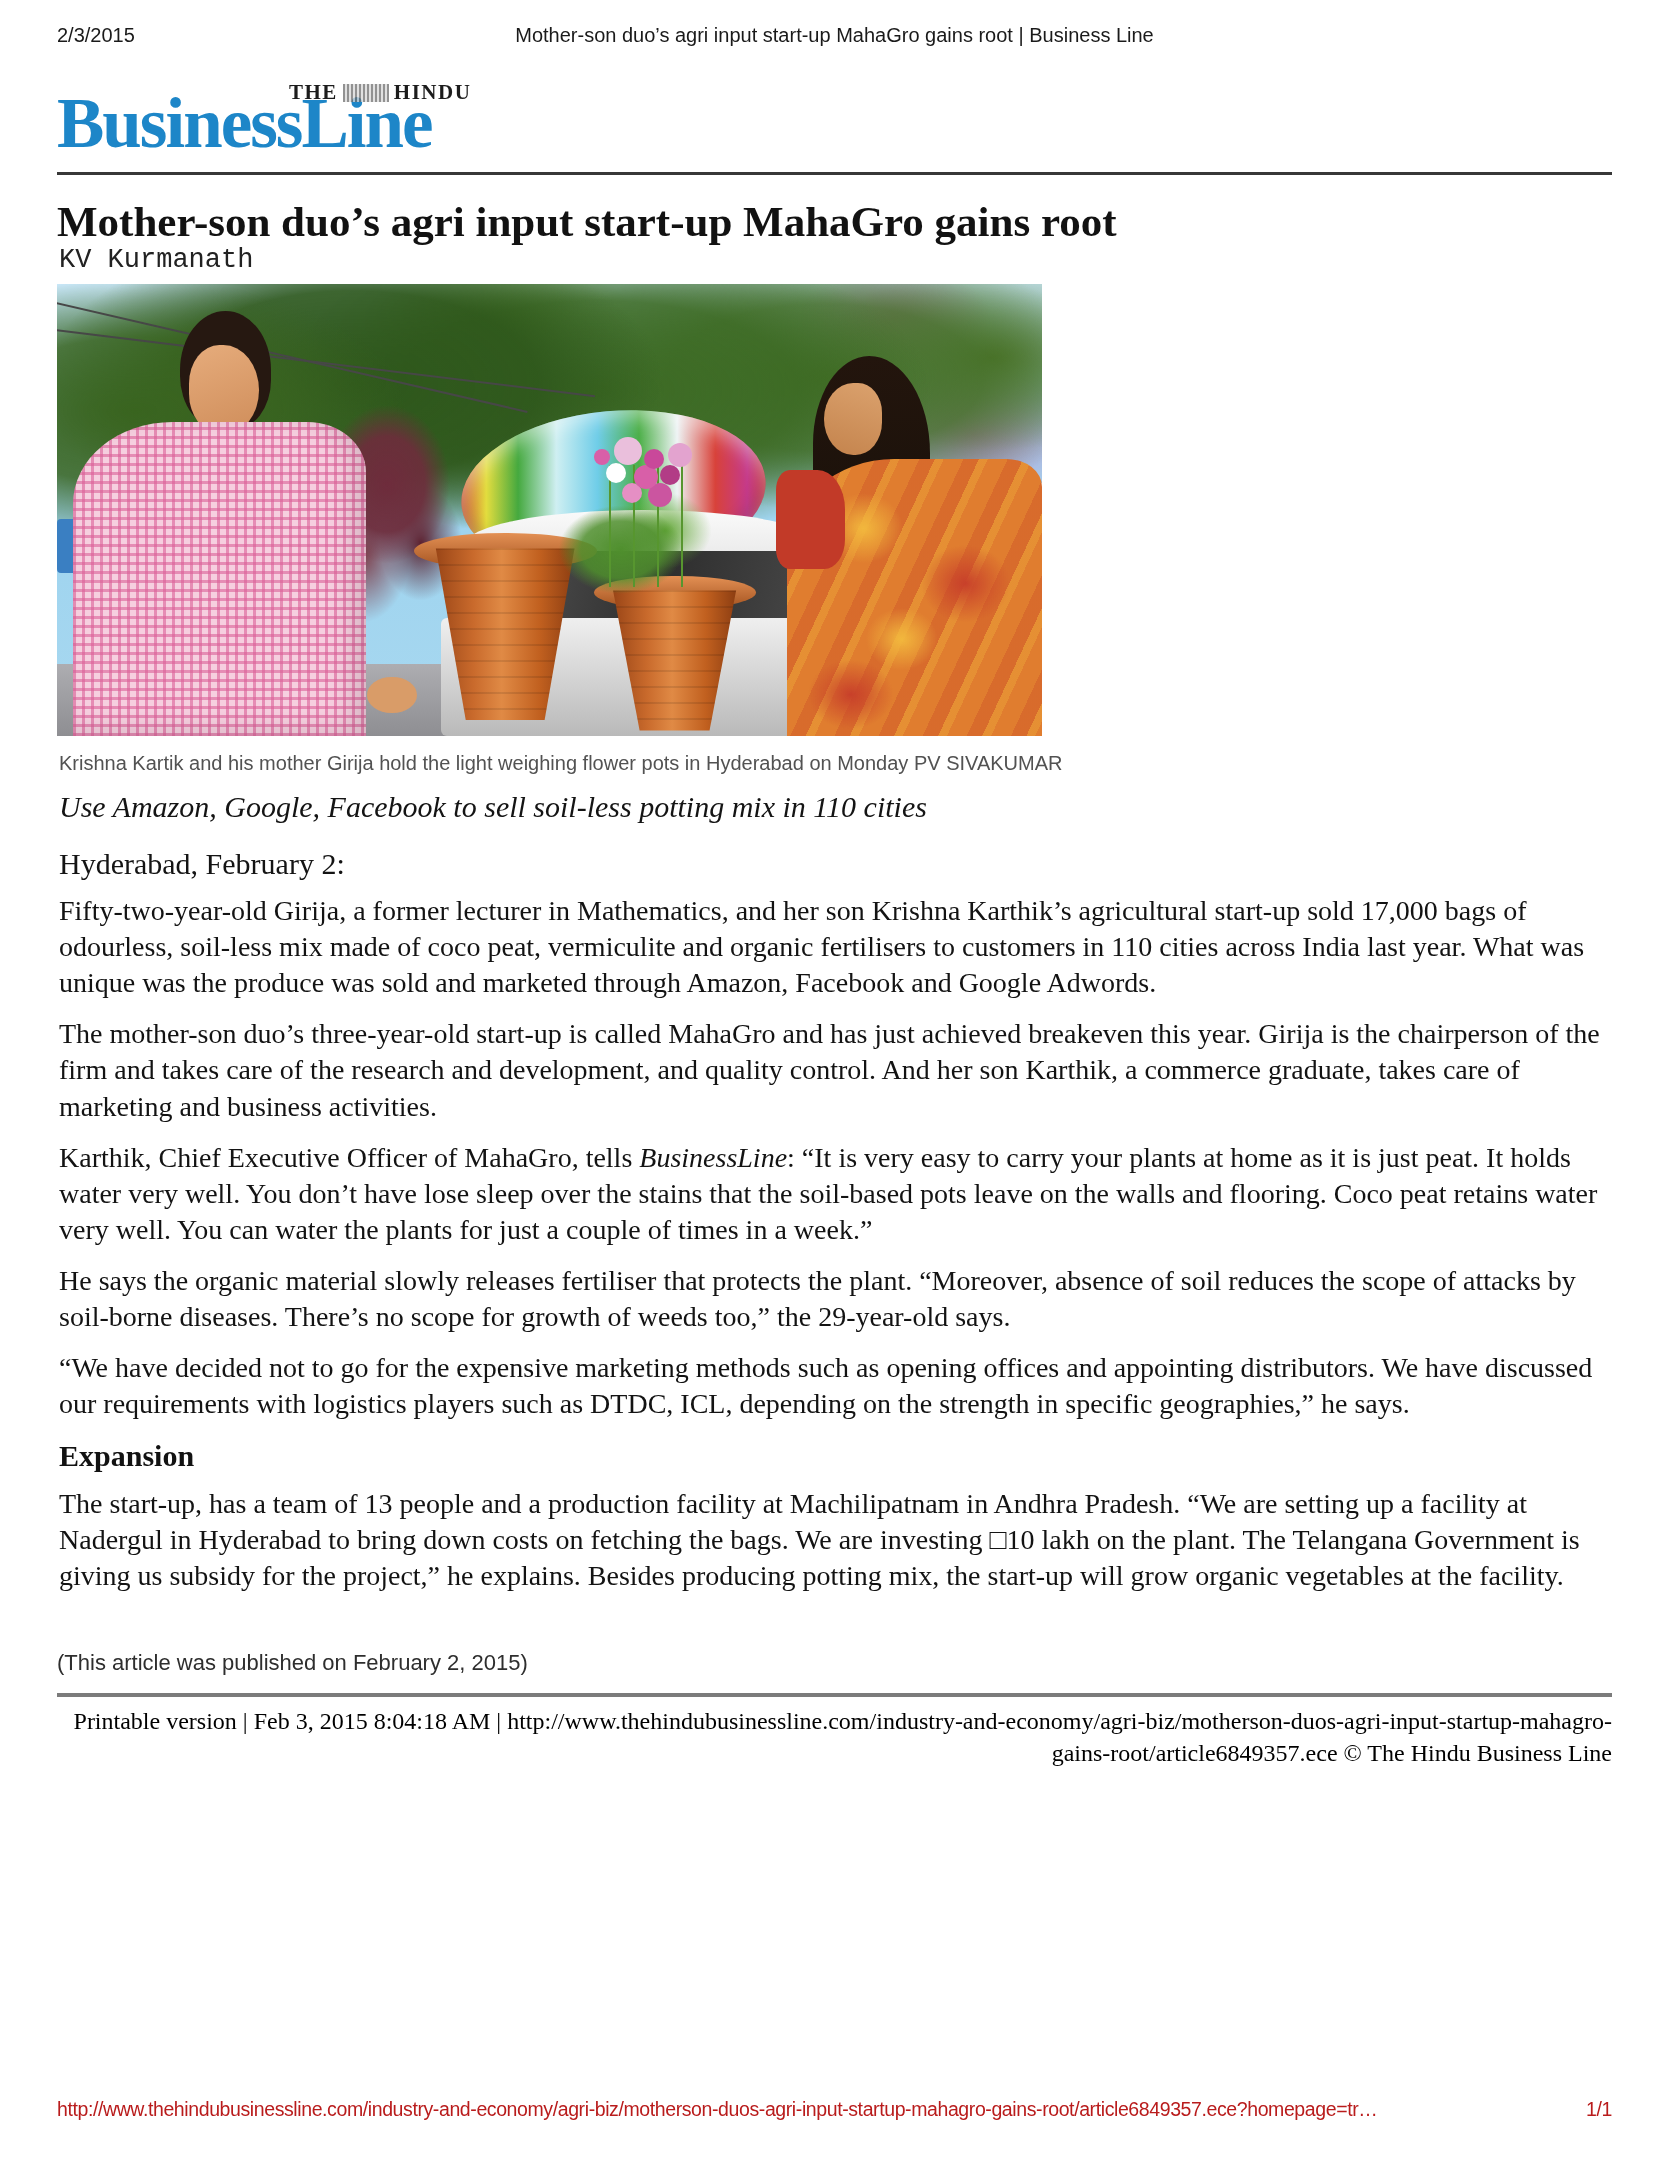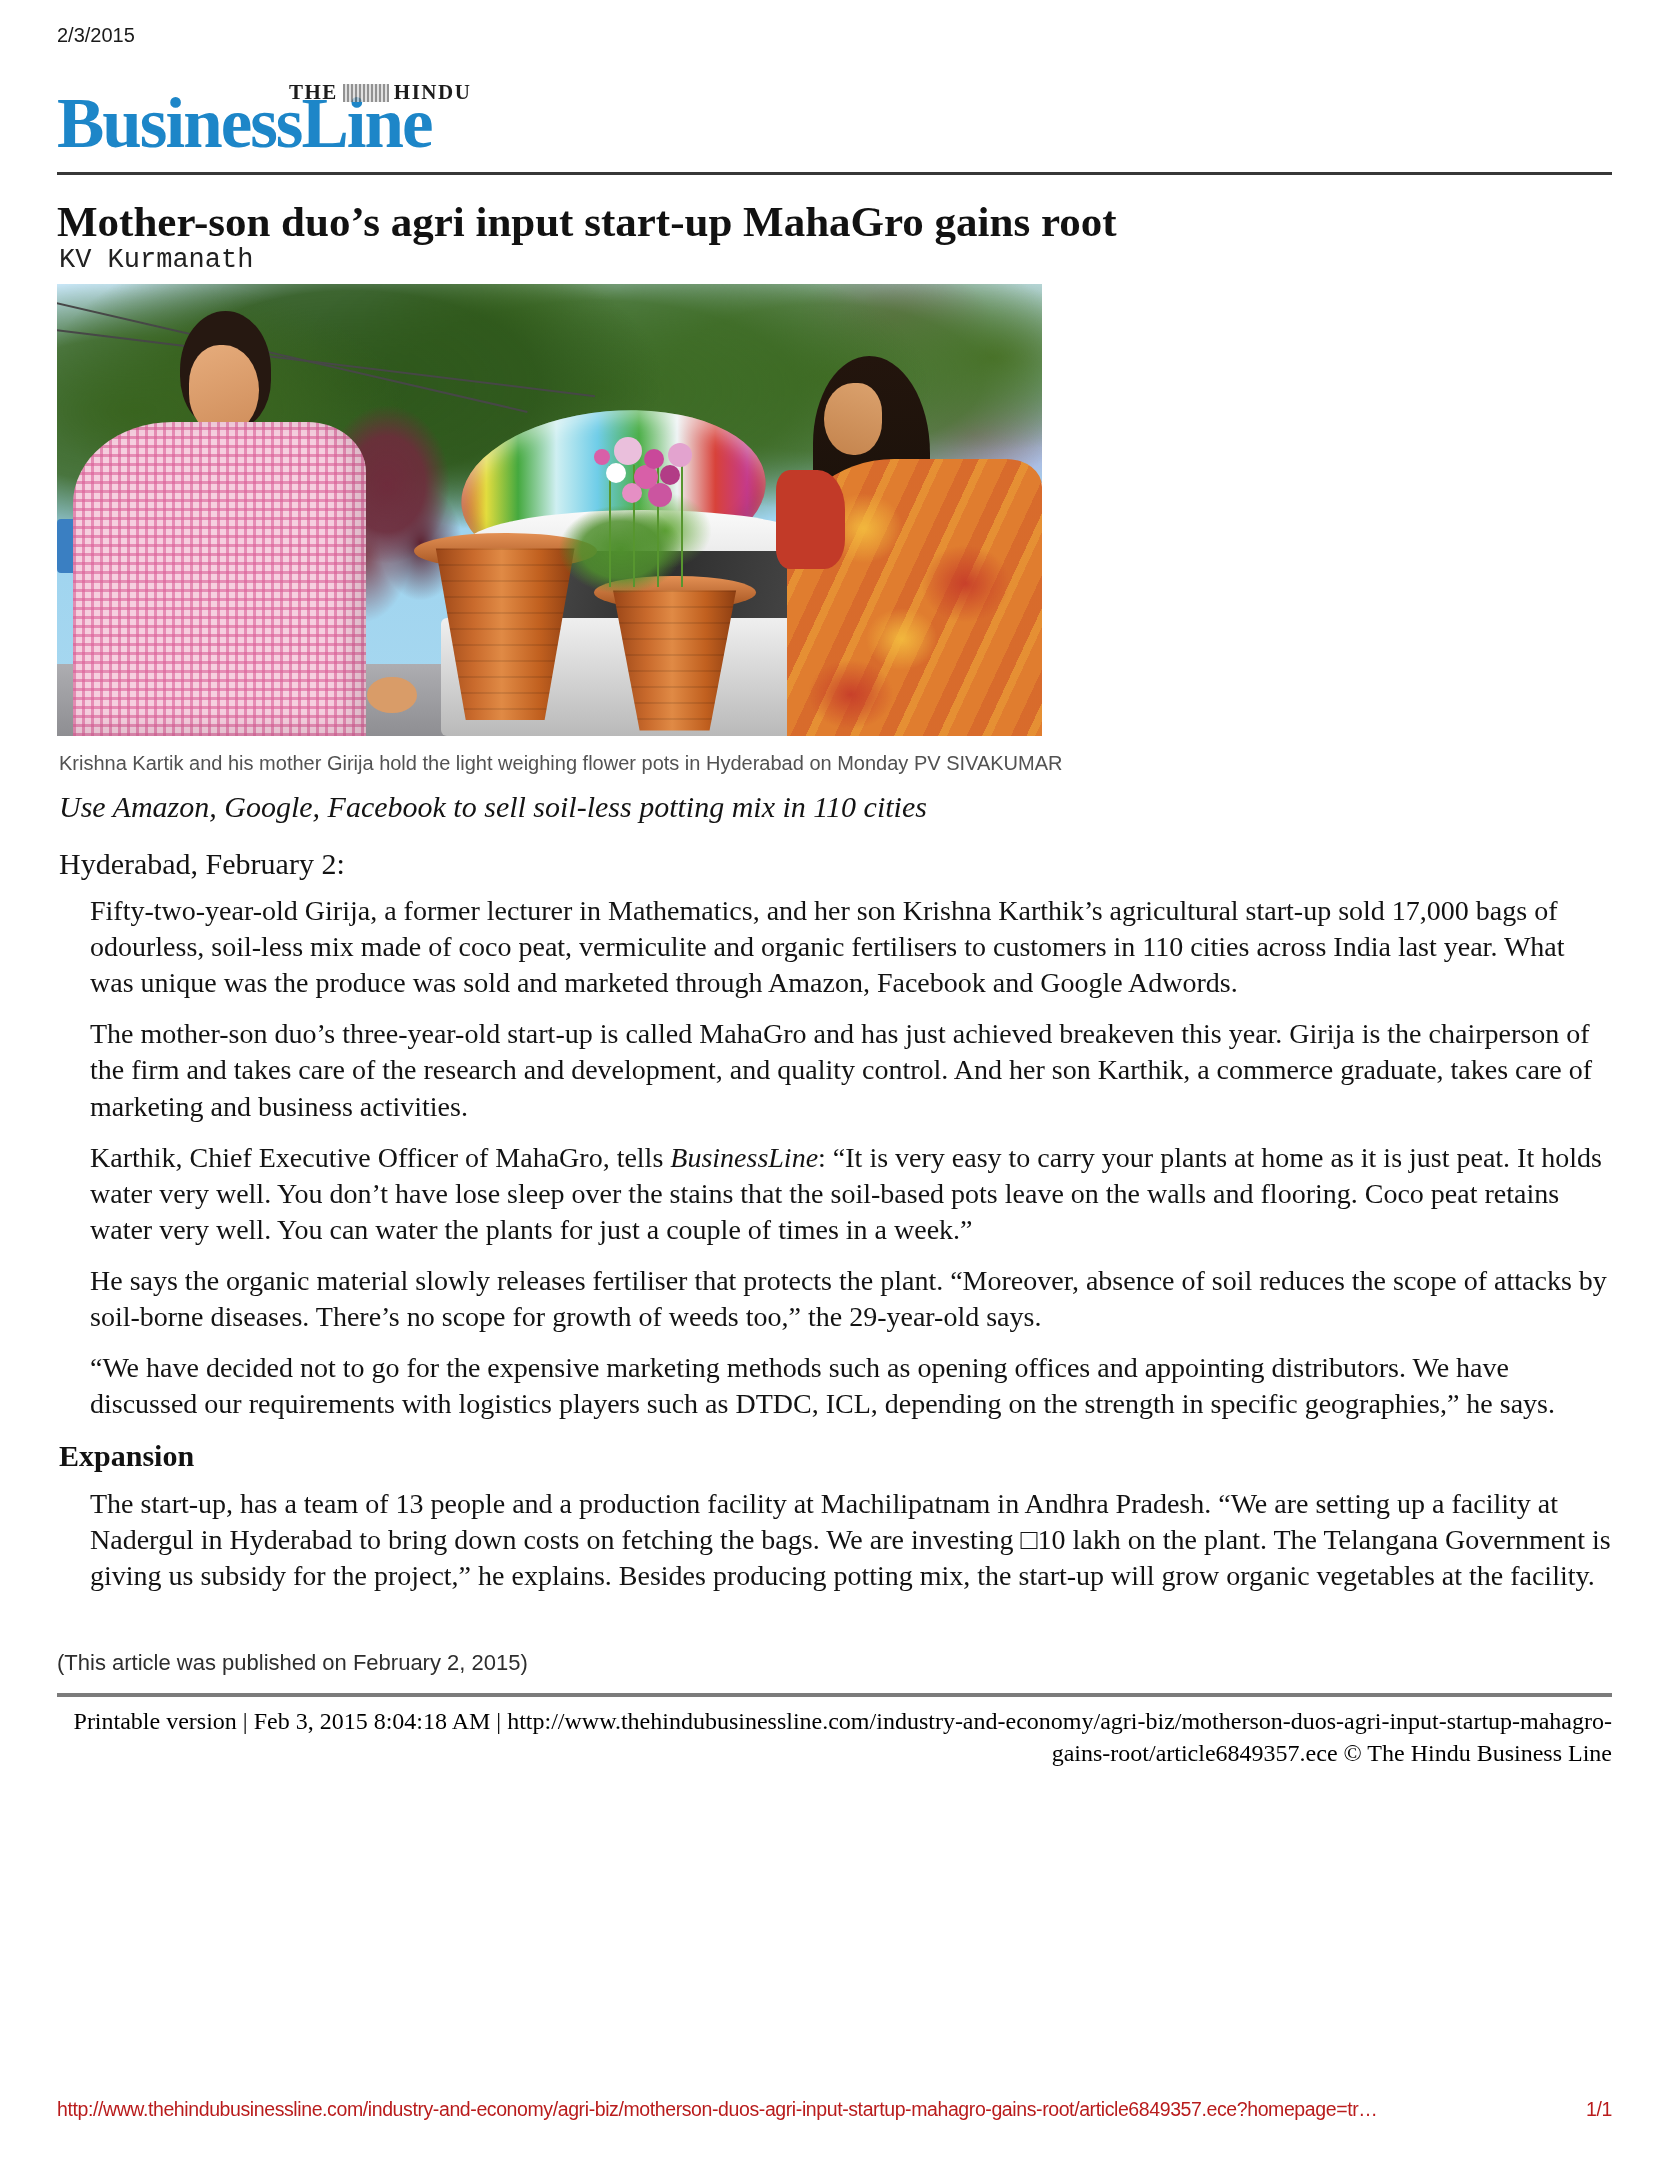--- a/index.html
+++ b/index.html
@@ -50,21 +50,21 @@
   .byline   { position:absolute; top:245px; left:59px; font-size:27px; color:#222;font-family:Liberation Mono, monospace; }
 
   .caption  { position:absolute; top:752px; left:59px; width:1555px;
     font-family:"Liberation Sans", sans-serif; font-size:20px; color:#525252; }
   .standfirst { position:absolute; top:790px; left:59px; width:1555px;
     font-style:italic; font-size:30px; color:#141414; }
   .dateline { position:absolute; top:847px; left:59px; font-size:30px; color:#141414; }
 
   .body-copy { position:absolute; top:893px; left:59px; width:1553px;
     font-size:28px; line-height:1.29; color:#131313; }
-  .body-copy p { margin-bottom:15px;margin-left:31px; }
+  .body-copy p { margin-bottom:15px; }
   .body-copy h2 { font-size:30px; font-weight:bold; margin:4px 0 10px; color:#121212; }
 
   .closing-note { position:absolute; top:1650px; left:57px;
     font-family:"Liberation Sans", sans-serif; font-size:22px; color:#2e2e2e; }
 
   .footer-rule { position:absolute; top:1693px; left:57px; width:1555px; height:4px; background:#7b7b7b; }
   .print-footer { position:absolute; top:1706px; left:57px; width:1555px;
     text-align:right; font-size:24px; line-height:1.33; color:#000000; }
 
   
@@ -162,20 +162,21 @@
       radial-gradient(20% 16% at 45% 65%, #f2b73d 0%, rgba(242,183,61,0) 70%),
       radial-gradient(24% 18% at 25% 85%, #c8402a 0%, rgba(200,64,42,0) 70%),
       repeating-linear-gradient(115deg, rgba(201,74,38,.35) 0 14px, rgba(240,178,60,.35) 14px 22px, rgba(224,125,47,0) 22px 40px); }
   .woman-blouse { left:0; top:30%; width:26%; height:26%; background:#c23a28; border-radius:20% 40% 30% 20%; }
 </style>
 </head>
 <body>
 
 <div class="top-row">
   <span class="side">2/3/2015</span>
+  <span class="mid">Mother-son duo’s agri input start-up MahaGro gains root | Business Line</span>
   <span class="side"></span>
 </div>
 
 <div class="masthead">
   <div class="hindu-label">
     <span>THE</span>
     <span class="hindu-emblem"></span>
     <span>HINDU</span>
   </div>
   <div class="wordmark">BusinessLine</div>

